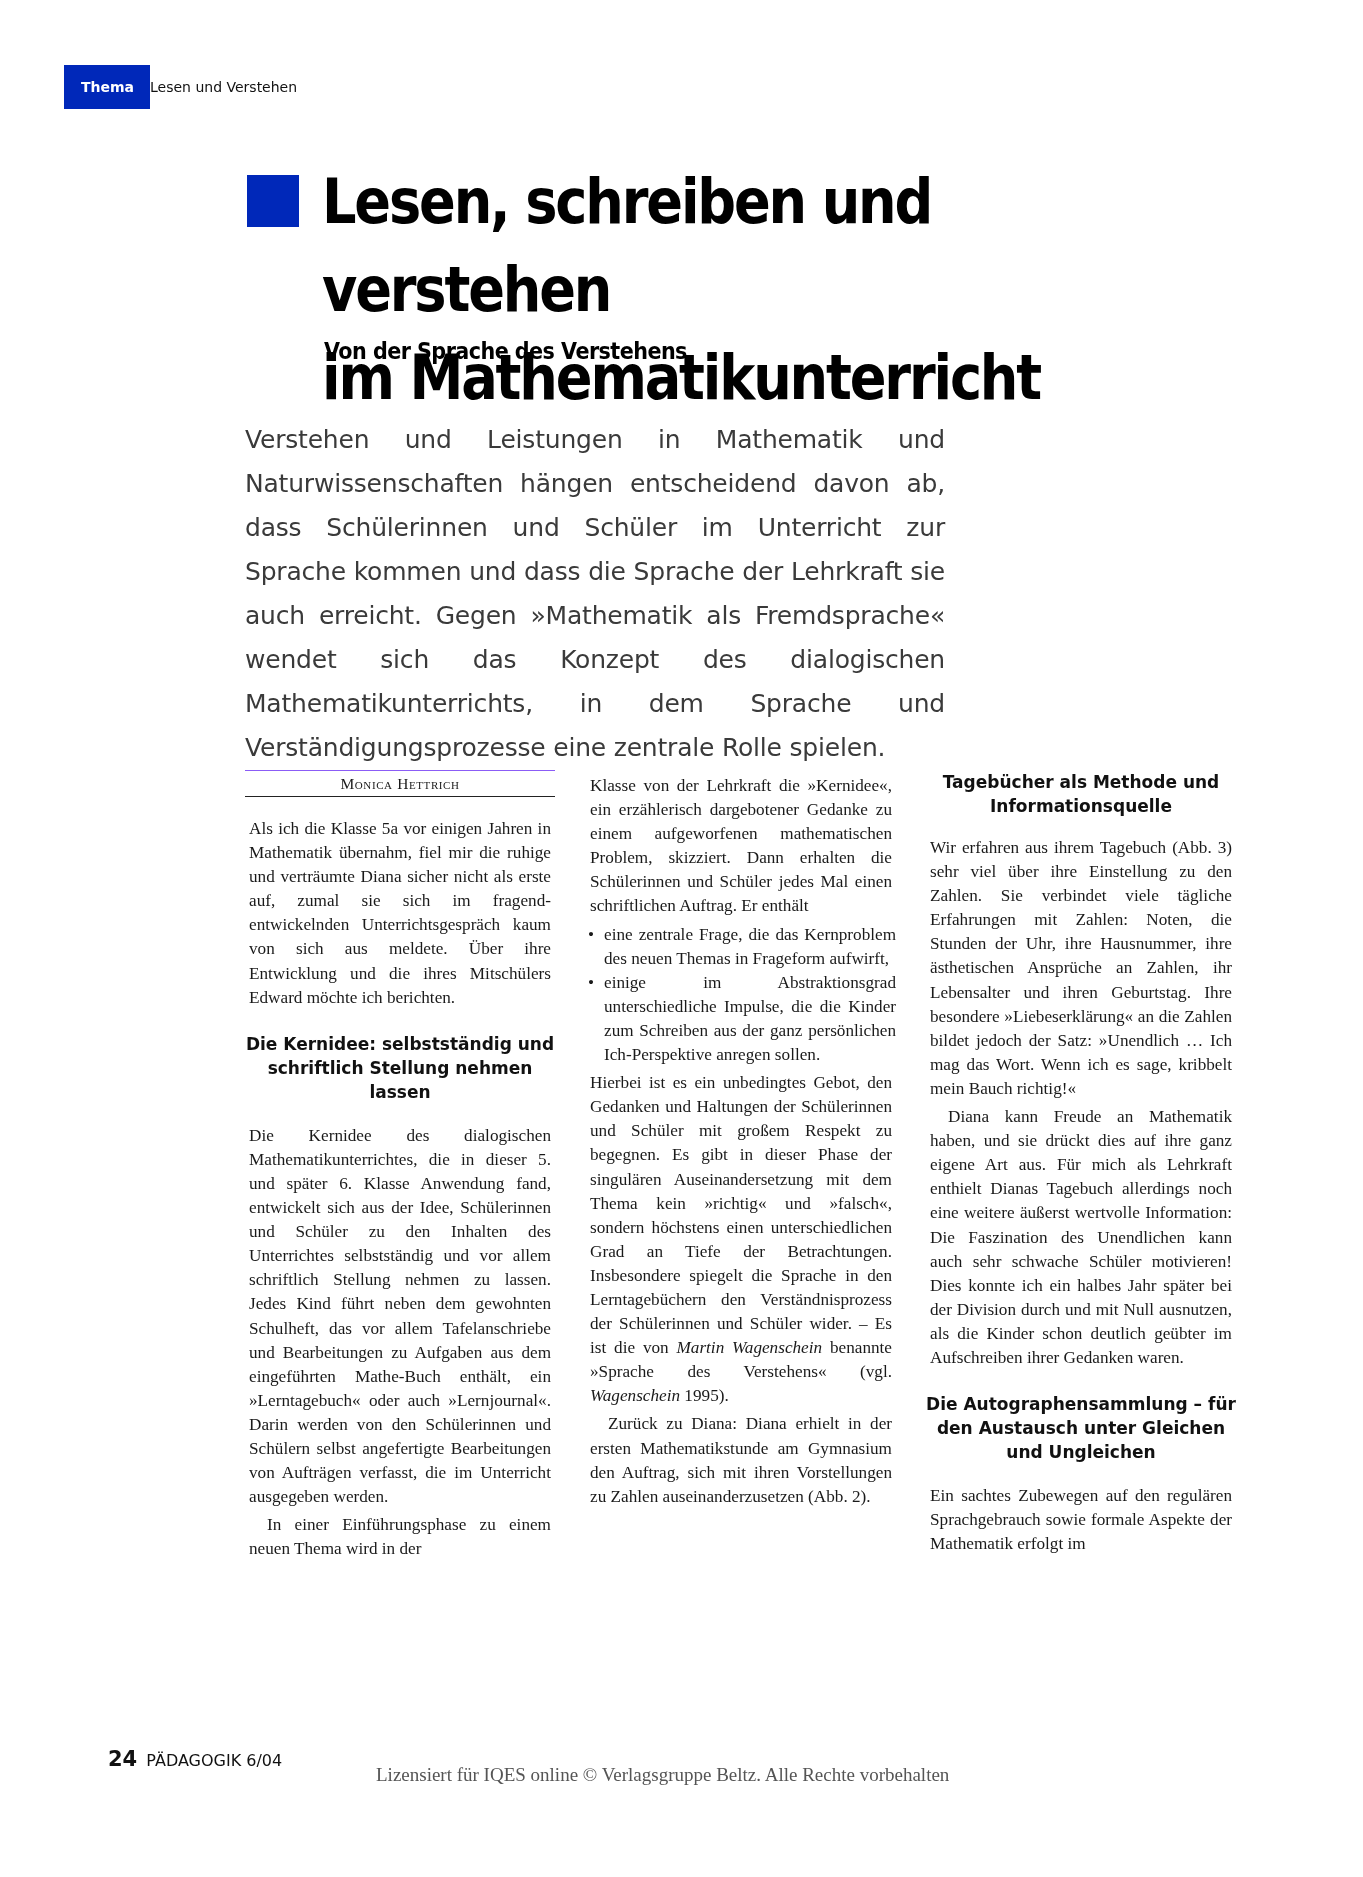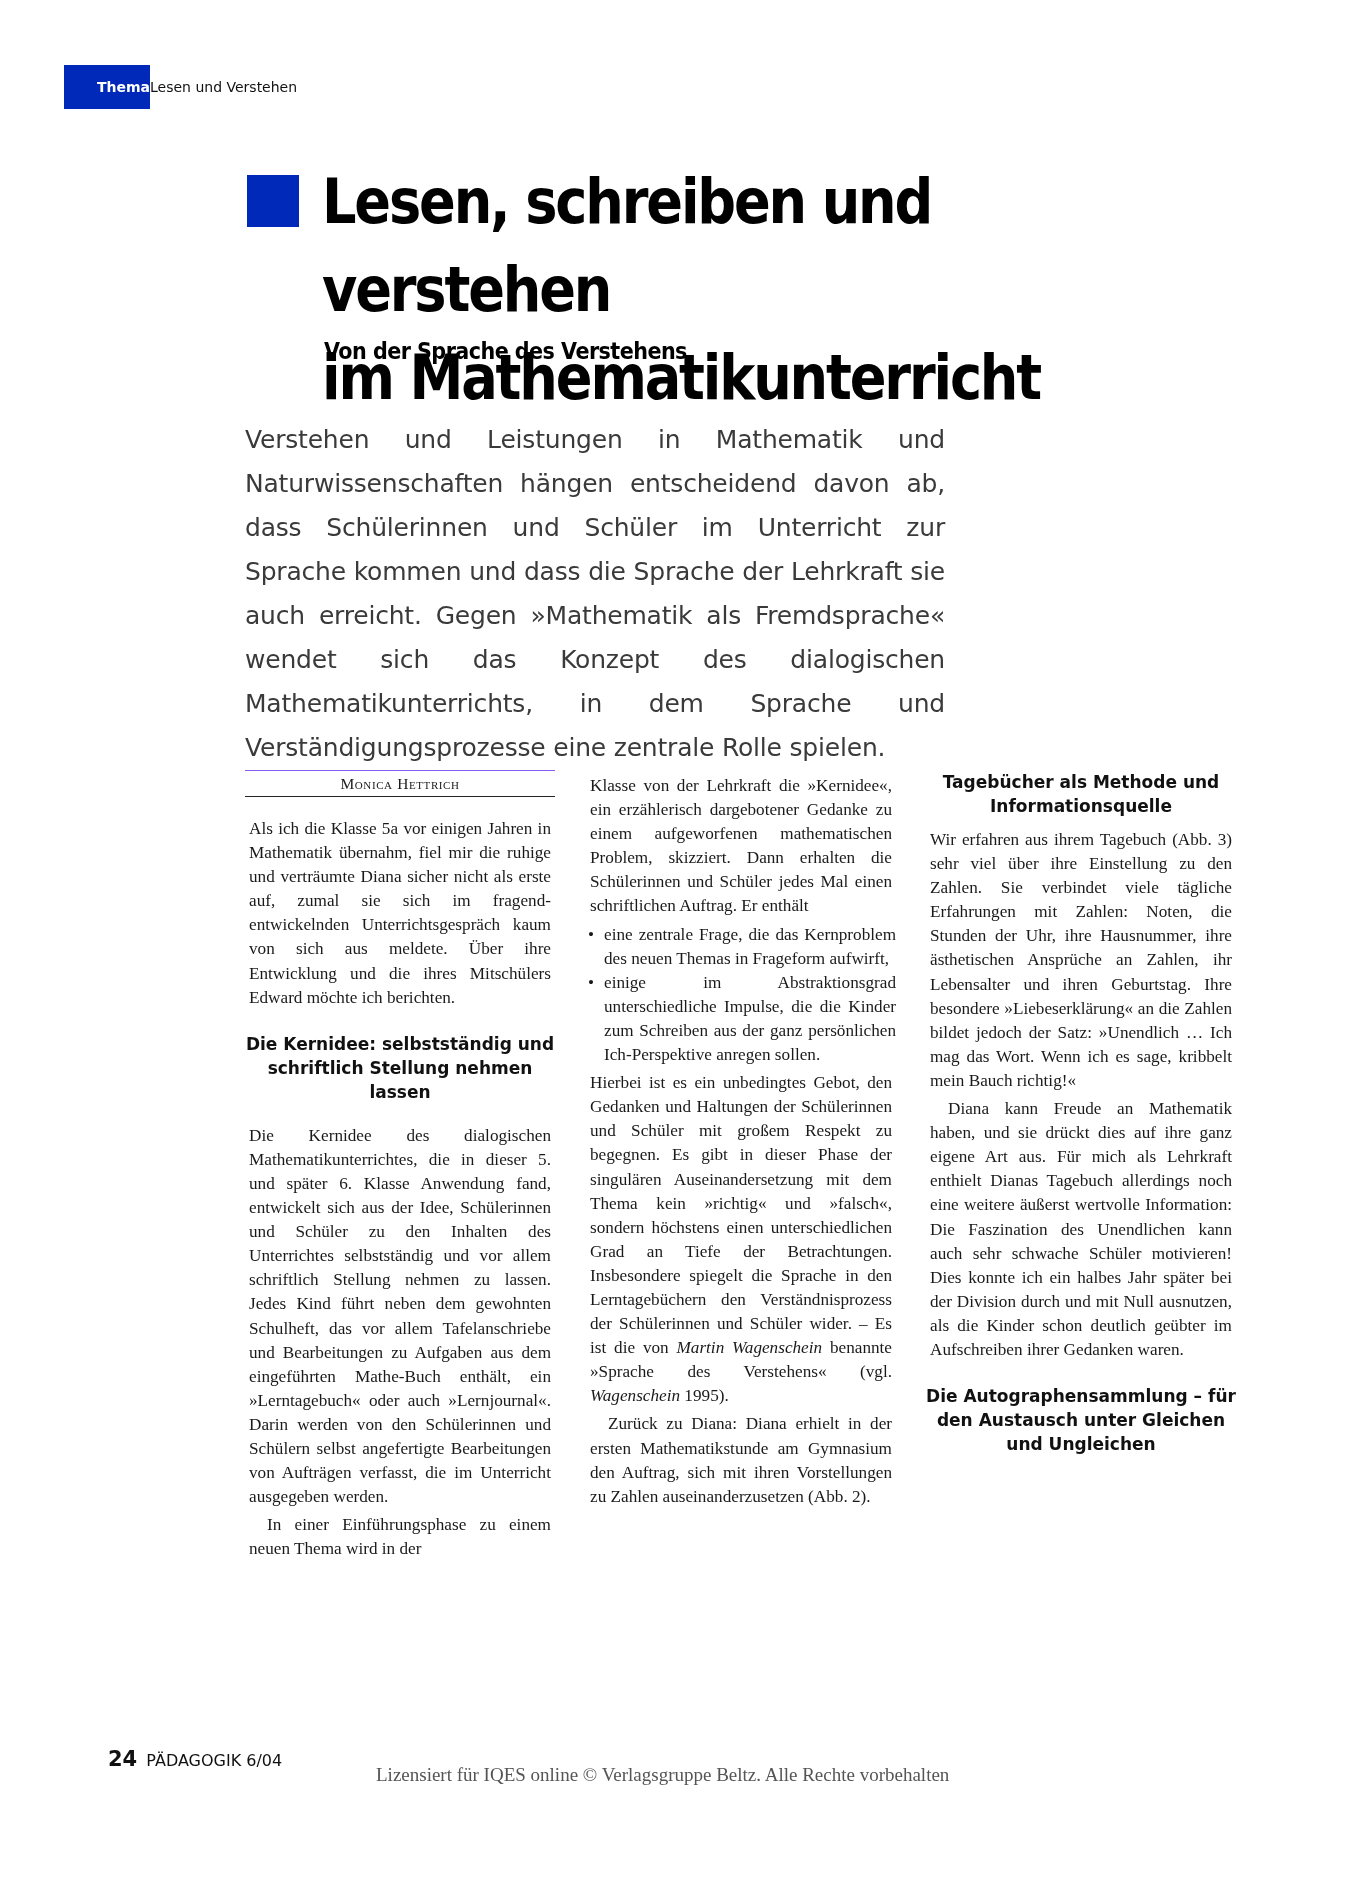--- a/index.html
+++ b/index.html
@@ -1,40 +1,40 @@
 <!DOCTYPE html>
 <html><head>
 <meta charset="utf-8">
 <style>
   html, body { margin: 0; padding: 0; background: #ffffff; }
   body { width: 1363px; height: 1877px; position: relative; overflow: hidden; color: #1a1a1a; }
   .sans { font-family: "DejaVu Sans", "Liberation Sans", sans-serif; }
   .serif { font-family: "Liberation Serif", "DejaVu Serif", serif; }
 
   .thema-bar { position: absolute; left: 64px; top: 65px; height: 44px; display: flex; align-items: center; }
-  .thema-box { background: #0028b9; color: #ffffff; width: 86px; height: 44px; display: flex; align-items: center; justify-content: flex-end; padding-right: 0; box-sizing: border-box; font-weight: bold; font-size: 14px; }
+  .thema-box { background: #0028b9; color: #ffffff; width: 86px; height: 44px; display: flex; align-items: center; justify-content: flex-end; padding-right: 16px; box-sizing: border-box; font-weight: bold; font-size: 14px; }
   .thema-label { margin-left: 0; font-size: 14px; color: #111; }
 
   .title-square { position: absolute; left: 247px; top: 175px; width: 52px; height: 52px; background: #0028b9; }
   .title { position: absolute; left: 322px; top: 158px; width: 960px; font-size: 63px; line-height: 88px; font-weight: bold; letter-spacing: -2.5px; color: #000; margin: 0; transform: scaleX(0.86); transform-origin: left top; }
   .subtitle { position: absolute; left: 324px; top: 338px; font-size: 23px; font-weight: bold; color: #000; letter-spacing: -0.6px; transform: scaleX(0.9); transform-origin: left top; }
 
   .lead { position: absolute; left: 245px; top: 418px; width: 700px; font-size: 25px; line-height: 44px; color: #3a3a3a; letter-spacing: -0.2px; text-align: justify; }
   .lead p { margin: 0; }
 
   .col { position: absolute; width: 310px; font-size: 17.2px; line-height: 24.1px; text-align: justify; hyphens: manual; color: #1a1a1a; }
   .col p { margin: 4px; }
   .col p.indent { text-indent: 18px; }
   .col1 { left: 245px; top: 770px; }
   .col2 { left: 586px; top: 770px; }
   .col3 { left: 926px; top: 770px; }
 
   .byline { border-top: 1px solid #8b5cf6; border-bottom: 1px solid #222; text-align: center; font-size: 15.5px; letter-spacing: 0.6px; font-variant: small-caps; padding: 3px 0 2px 0; margin: 0 0 20px 0; height: 20px; line-height: 20px; }
   .heading { text-align: center; font-weight: bold; font-size: 17px; line-height: 24px; margin: 22px 0 20px 0; color: #111; }
-  .col3 .heading.first { margin-top: 0; margin-bottom: 10px; }
+  .col3 .heading.first { margin-top: 0; margin-bottom: 18px; }
 
   ul.bullets { list-style: none; margin: 0; padding: 0; }
   ul.bullets li { position: relative; padding-left: 18px; text-align: justify; }
   ul.bullets li .dot { position: absolute; left: 2px; top: 0; }
 
   .footer-page { position: absolute; left: 108px; top: 1747px; font-size: 16px; color: #111; }
   .footer-page .num { font-weight: bold; font-size: 21px; margin-right: 4px; }
   .footer-license { position: absolute; left: 376px; top: 1764px; font-size: 19px; color: #555; }
   em { font-style: italic; }
 </style>
@@ -81,19 +81,20 @@
   </ul>
   <p><span>Hierbei ist es ein unbedingtes Gebot, den Gedanken und Haltungen der Schülerinnen und Schüler mit großem Respekt zu begegnen. Es gibt in dieser Phase der singulären Auseinandersetzung mit dem Thema kein »richtig« und »falsch«, sondern höchstens einen unterschiedlichen Grad an Tiefe der Betrachtungen. Insbesondere spiegelt die Sprache in den Lerntagebüchern den Verständnisprozess der Schülerinnen und Schüler wider. – Es ist die von </span><em>Martin Wagenschein</em><span> benannte »Sprache des Verstehens« (vgl. </span><em>Wagenschein</em><span> 1995).</span></p>
   <p class="indent">Zurück zu Diana: Diana erhielt in der ersten Mathematikstunde am Gymnasium den Auftrag, sich mit ihren Vorstellungen zu Zahlen auseinanderzusetzen (Abb. 2).</p>
 </div>
 
 <div class="col col3 serif">
   <div class="heading first sans">Tagebücher als Methode und Informationsquelle</div>
   <p>Wir erfahren aus ihrem Tagebuch (Abb. 3) sehr viel über ihre Einstellung zu den Zahlen. Sie verbindet viele tägliche Erfahrungen mit Zahlen: Noten, die Stunden der Uhr, ihre Hausnummer, ihre ästhetischen Ansprüche an Zahlen, ihr Lebensalter und ihren Geburtstag. Ihre besondere »Liebeserklärung« an die Zahlen bildet jedoch der Satz: »Unendlich … Ich mag das Wort. Wenn ich es sage, kribbelt mein Bauch richtig!«</p>
   <p class="indent">Diana kann Freude an Mathematik haben, und sie drückt dies auf ihre ganz eigene Art aus. Für mich als Lehrkraft enthielt Dianas Tagebuch allerdings noch eine weitere äußerst wertvolle Information: Die Faszination des Unendlichen kann auch sehr schwache Schüler motivieren! Dies konnte ich ein halbes Jahr später bei der Division durch und mit Null ausnutzen, als die Kinder schon deutlich geübter im Aufschreiben ihrer Gedanken waren.</p>
   <div class="heading sans">Die Autographensammlung – für den Austausch unter Gleichen und Ungleichen</div>
+  <p>Ein sachtes Zubewegen auf den regulären Sprachgebrauch sowie formale Aspekte der Mathematik erfolgt im</p>
 </div>
 
 <div class="footer-page sans">
   <span class="num">24</span>
   <span>PÄDAGOGIK 6/04</span>
 </div>
 <div class="footer-license serif">Lizensiert für IQES online © Verlagsgruppe Beltz. Alle Rechte vorbehalten</div>
 
 </body></html>

